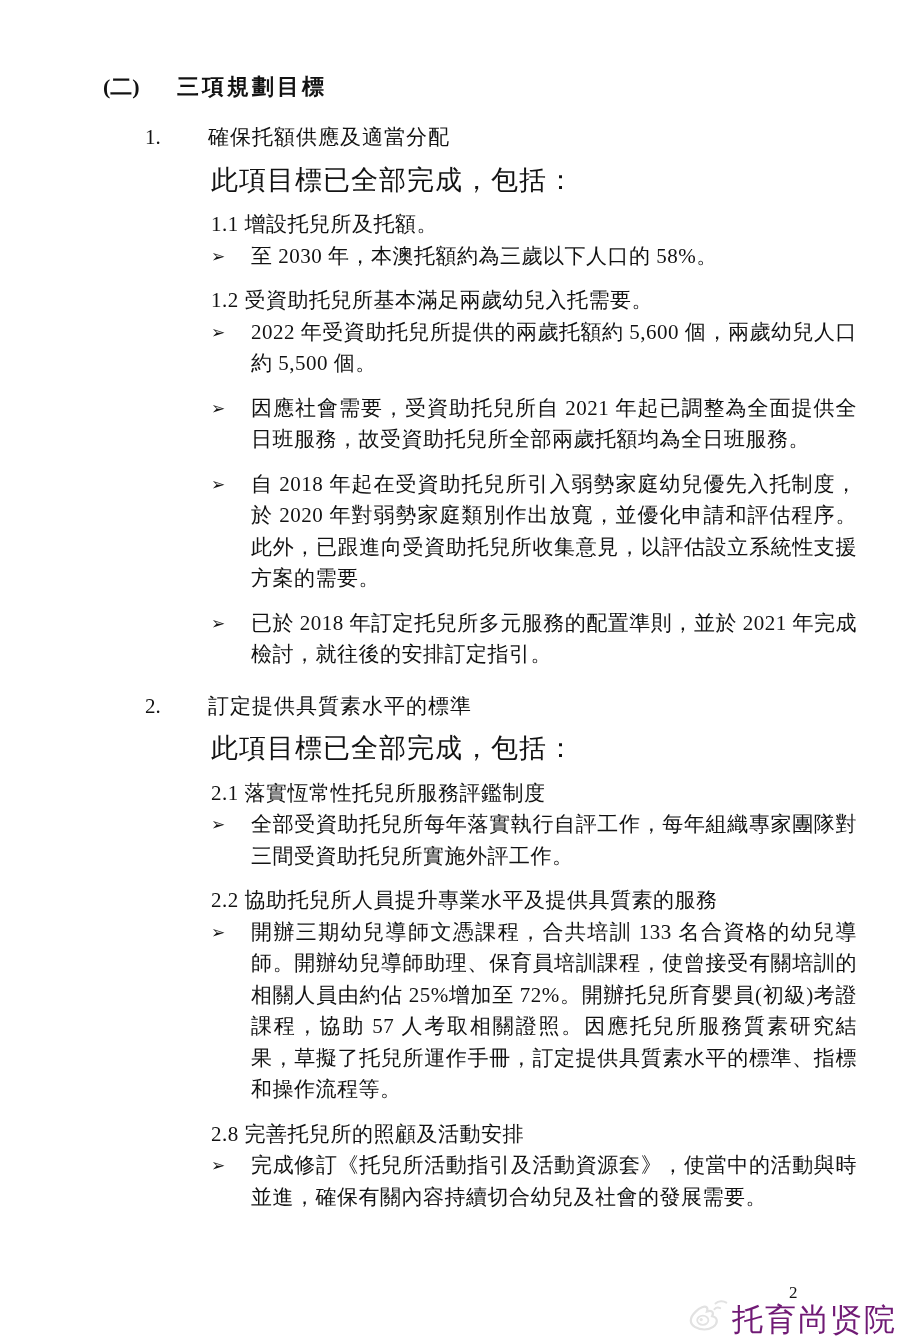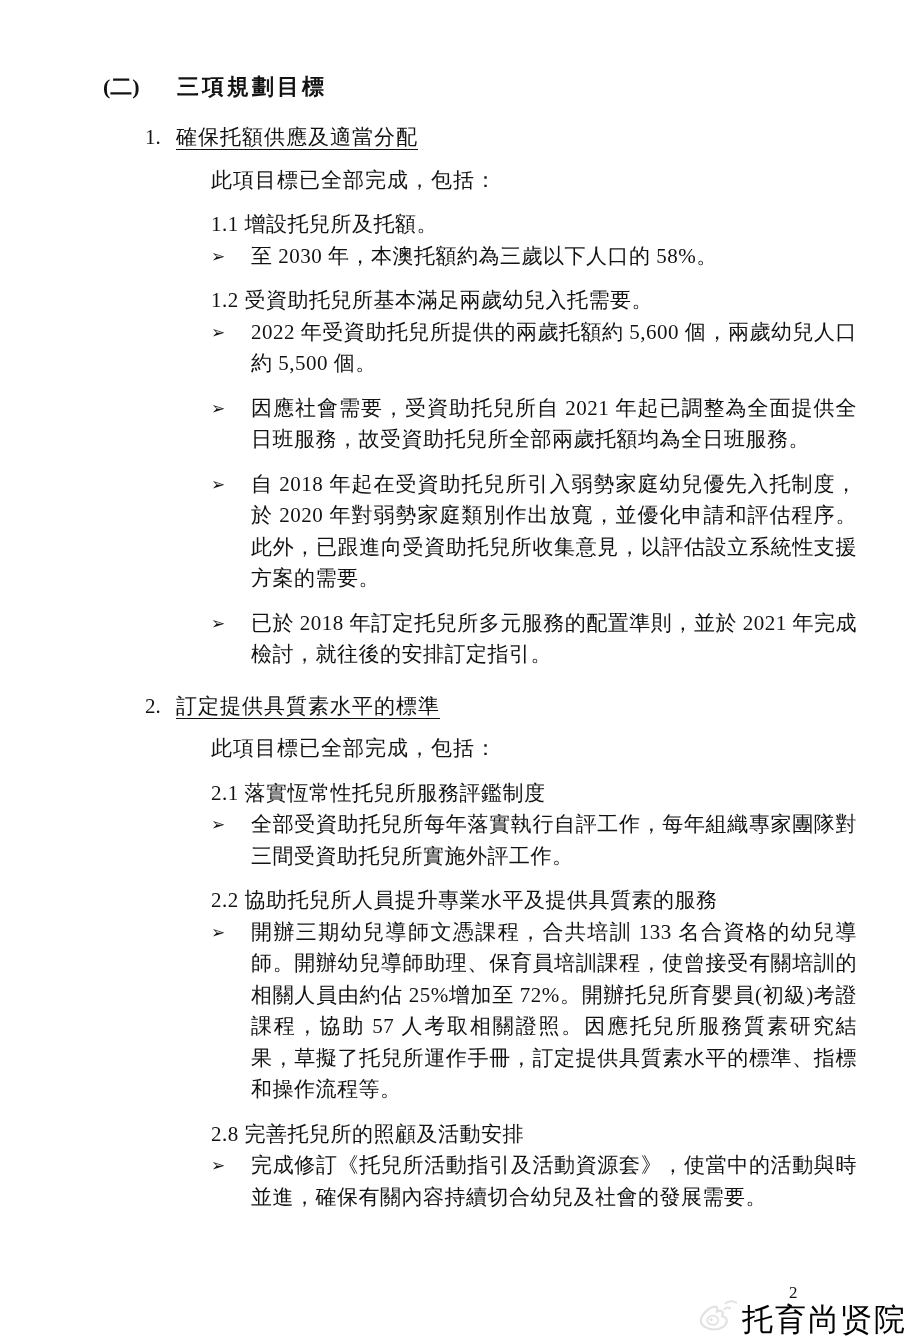--- a/index.html
+++ b/index.html
@@ -30,29 +30,29 @@
   .item { margin-top: 0; }
   .item-title-row {
     display: flex;
     padding-left: 42px;
     margin-top: 20px;
     font-size: 21px;
     line-height: 31.5px;
   }
   .item-num { width: 31px; }
   .item-title {
-    text-decoration: underline;
     text-underline-offset: 5px;
     text-decoration-thickness: 1px;
     letter-spacing: 1px;
+    margin-left: 32px;
   }
   .intro {
     padding-left: 108px;
     margin-top: 11px;
-    font-size: 21px;
+    font-size: 27px;
     line-height: 31.5px;
     letter-spacing: 1px;
   }
   .sub {
     padding-left: 108px;
     margin-top: 13px;
     font-size: 21px;
     line-height: 31.5px;
   }
   .sub-heading { letter-spacing: 0.5px; }
@@ -70,25 +70,25 @@
     letter-spacing: 0.5px;
   }
   .page-num {
     position: absolute;
     left: 789px;
     top: 1283px;
     font-size: 17px;
   }
   .watermark {
     position: absolute;
-    right: 6px;
+    right: 16px;
     top: 1297px;
     display: flex;
     align-items: center;
-    color: #000000;
+    color: #701a75;
     font-size: 31px;
     letter-spacing: 2px;
     font-family: "Liberation Sans", "DejaVu Sans", sans-serif;
     user-select: none;
   }
   .watermark svg { margin-right: 4px; }
 </style>
 </head>
 <body>
 

